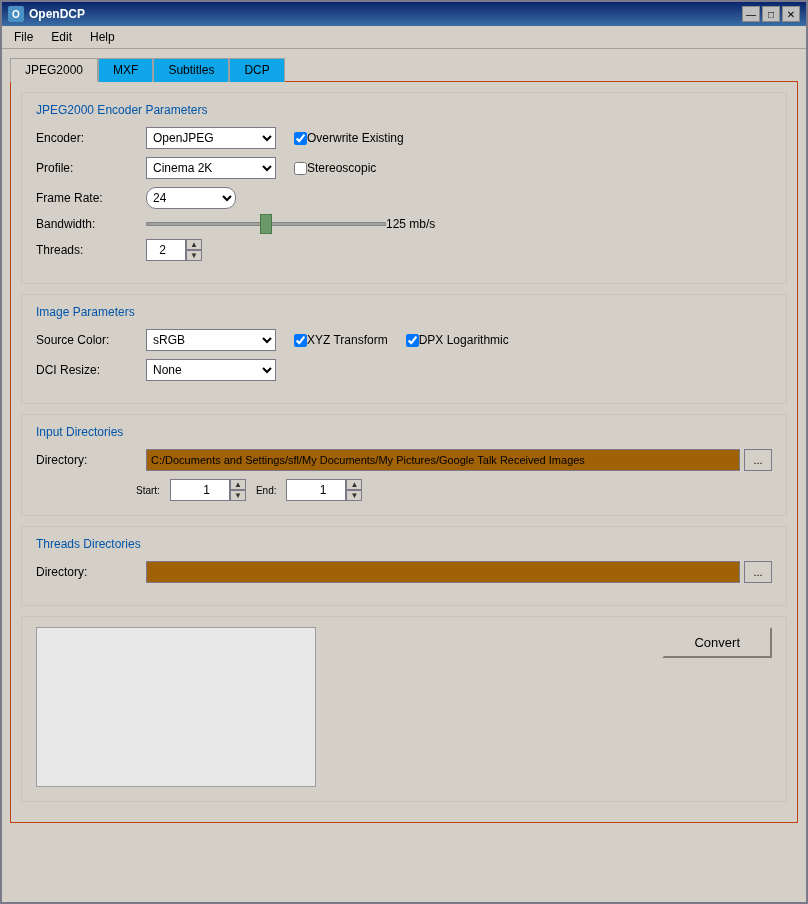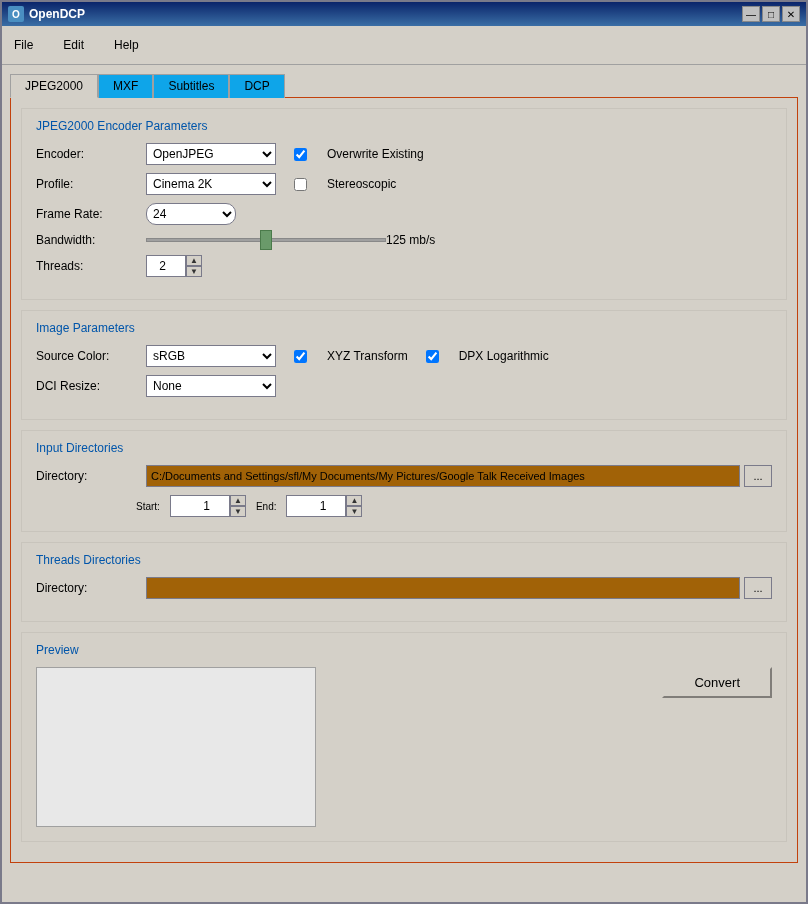--- a/index.html
+++ b/index.html
@@ -63,23 +63,23 @@
       cursor: pointer;
       display: flex;
       align-items: center;
       justify-content: center;
       font-size: 10px;
       color: #000;
     }
 
     .menu-bar {
       background: #d4d0c8;
-      padding: 10px 4px;
-      display: flex;
-      gap: 14px;
+      padding: 2px 4px;
+      display: flex;
+      gap: 2px;
       border-bottom: 1px solid #a0a0a0;
       flex-shrink: 0;
     }
     .menu-item {
       padding: 2px 8px;
       cursor: pointer;
       font-size: 12px;
     }
 
     .content {
@@ -153,21 +153,21 @@
       padding: 1px 2px;
       font-size: 12px;
       height: 22px;
     }
     select.wide { width: 130px; }
     select.medium { width: 90px; border-radius: 10px; }
 
     .checkbox-group {
       display: flex;
       align-items: center;
-      gap: 20px;
+      gap: 0;
       margin-left: 10px;
     }
     .checkbox-group input[type="checkbox"] {
       margin: 0;
     }
     .checkbox-label { font-size: 12px; }
 
     .slider-container {
       display: flex;
       align-items: center;
@@ -456,21 +456,20 @@
         <div class="form-row">
           <div class="form-label">Directory:</div>
           <div class="directory-row" style="flex:1;">
             <input type="text" class="directory-input" value="" style="">
             <button class="browse-btn">...</button>
           </div>
         </div>
       </div>
 
       <div class="section">
-        <div class="section-title">Preview</div>
         <div class="preview-section">
           <div class="preview-box"></div>
           <div class="convert-area">
             <button class="convert-btn">Convert</button>
           </div>
         </div>
       </div>
 
     </div>
   </div>

